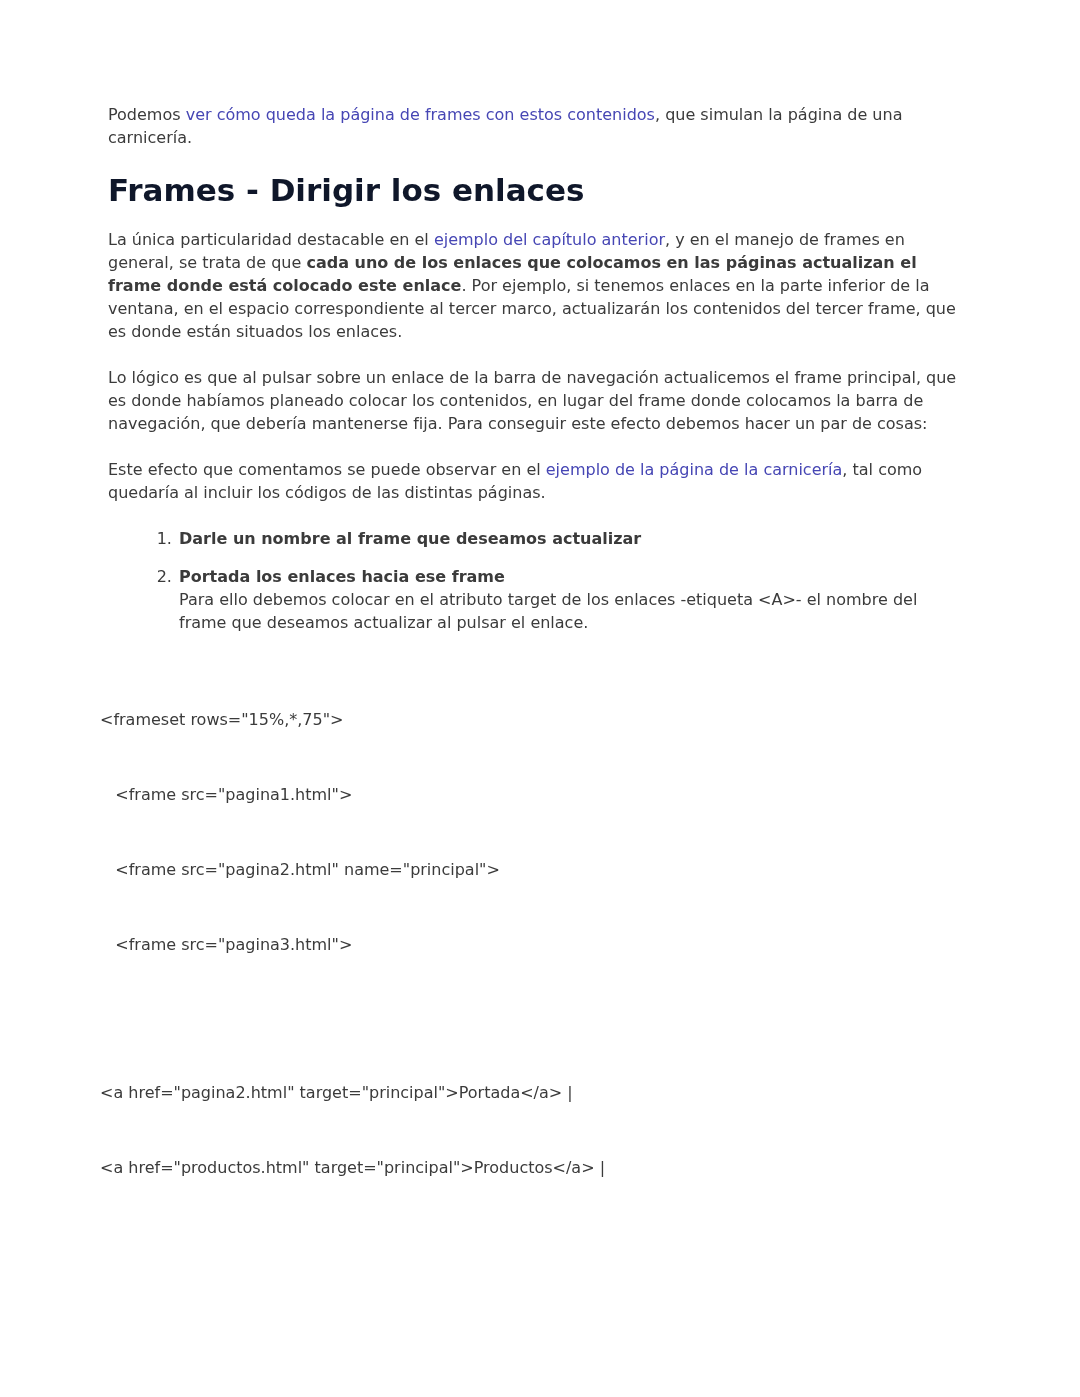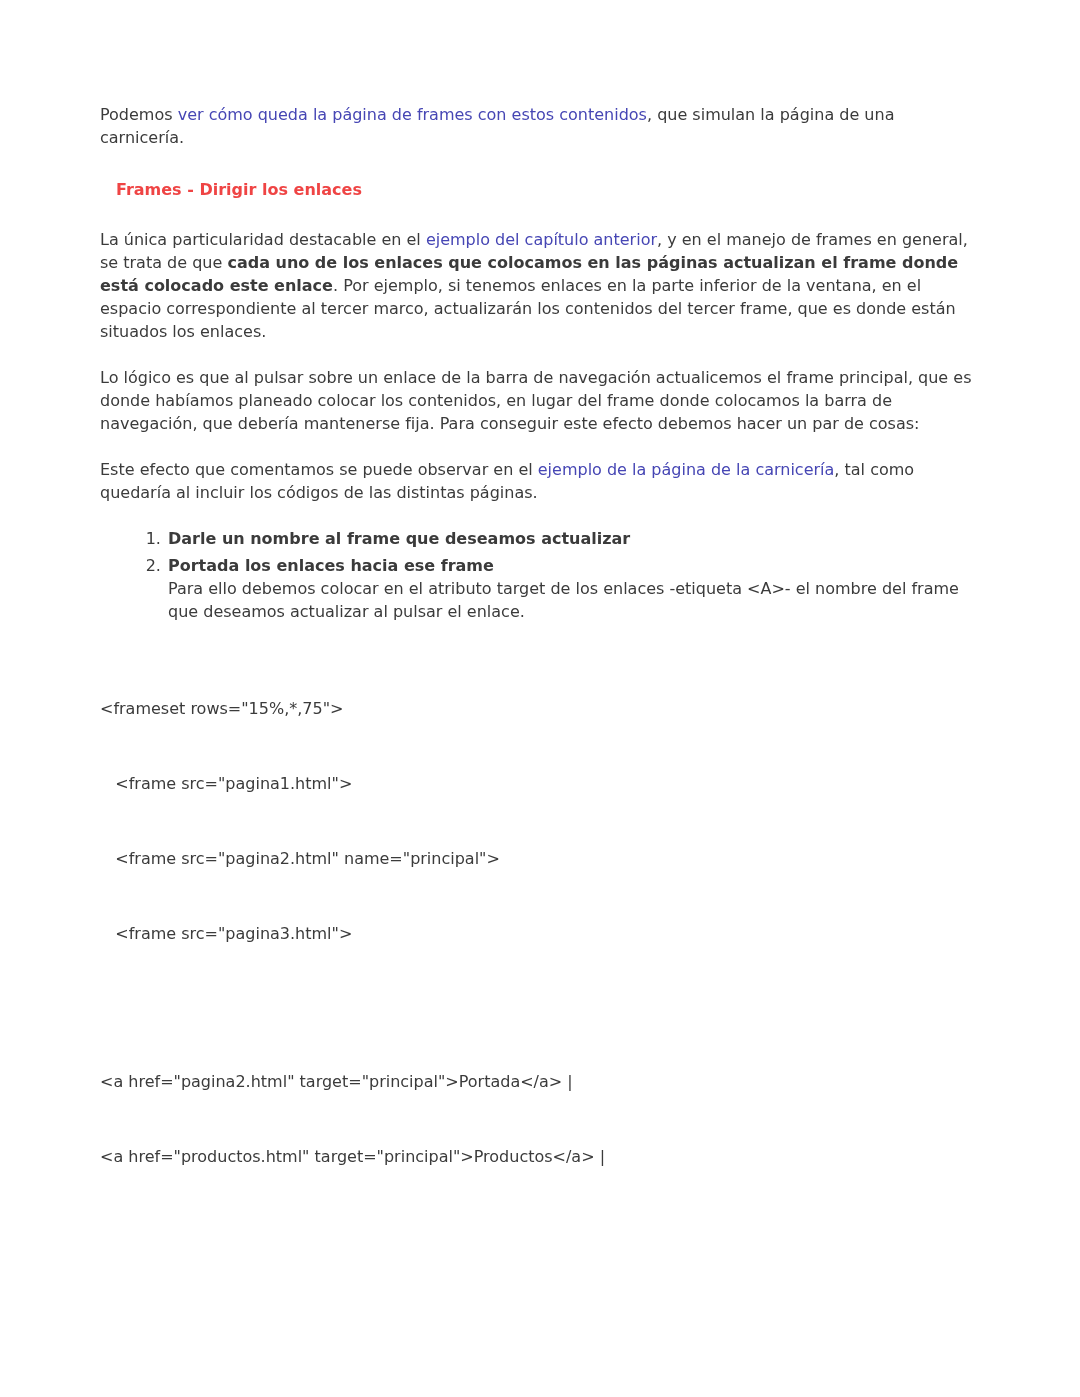--- a/index.html
+++ b/index.html
@@ -13,41 +13,41 @@
     font-family: "DejaVu Sans", sans-serif;
     font-size: 16px;
     line-height: 23px;
     color: #3b3b3b;
   }
   .page {
     width: 880px;
     padding: 80px 100px 60px 100px;
   }
   .para {
-    margin: 23px 0;
+    margin: 23px 8px;
   }
   .title {
-    font-size: 16px;
+    font-size: 31px;
     line-height: 28px;
     font-weight: bold;
-    color: #ef4444;
-    margin: 27px 0 24px 16px;
+    color: #0f172a;
+    margin: 27px 0 24px 8px;
   }
   a.link {
     color: #4646b4;
     text-decoration: none;
     cursor: pointer;
   }
   strong { font-weight: bold; }
   .steps {
     margin: 23px 0;
     padding-left: 62px;
   }
   .steps li {
-    margin: 4px;
+    margin: 15px;
     padding-left: 2px;
   }
   .step-title { display: block; }
   .step-desc { }
   .code {
     margin: 23px 0;
     white-space: pre;
     line-height: 25px;
   }
 </style>

